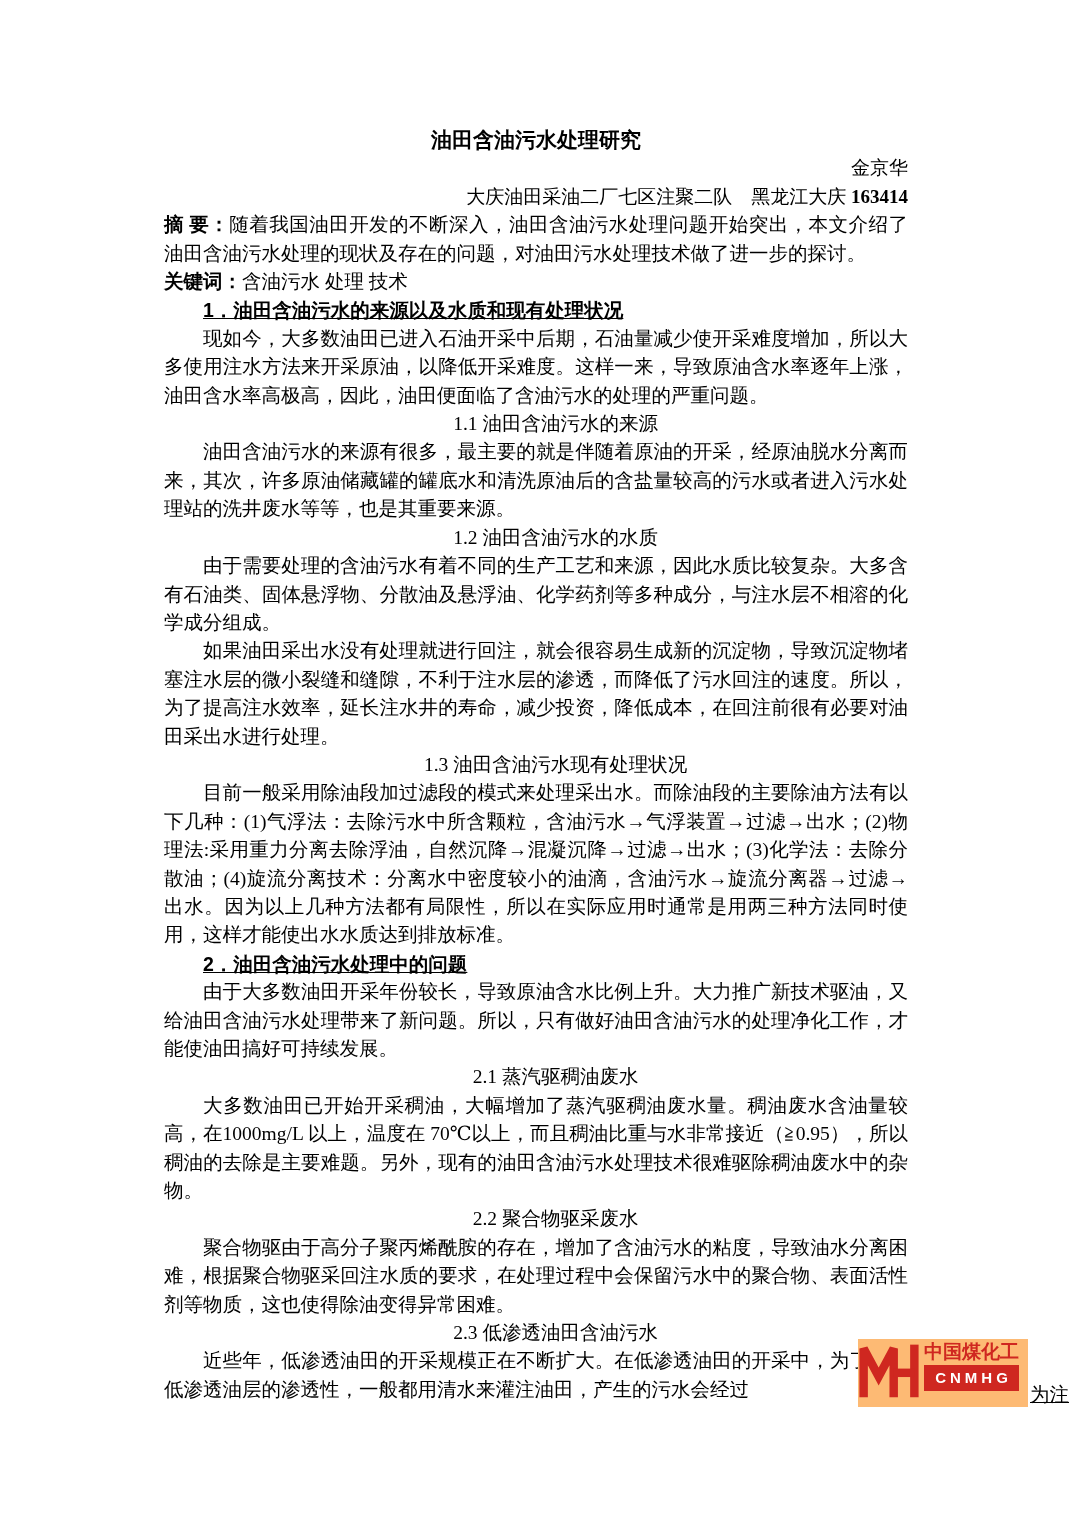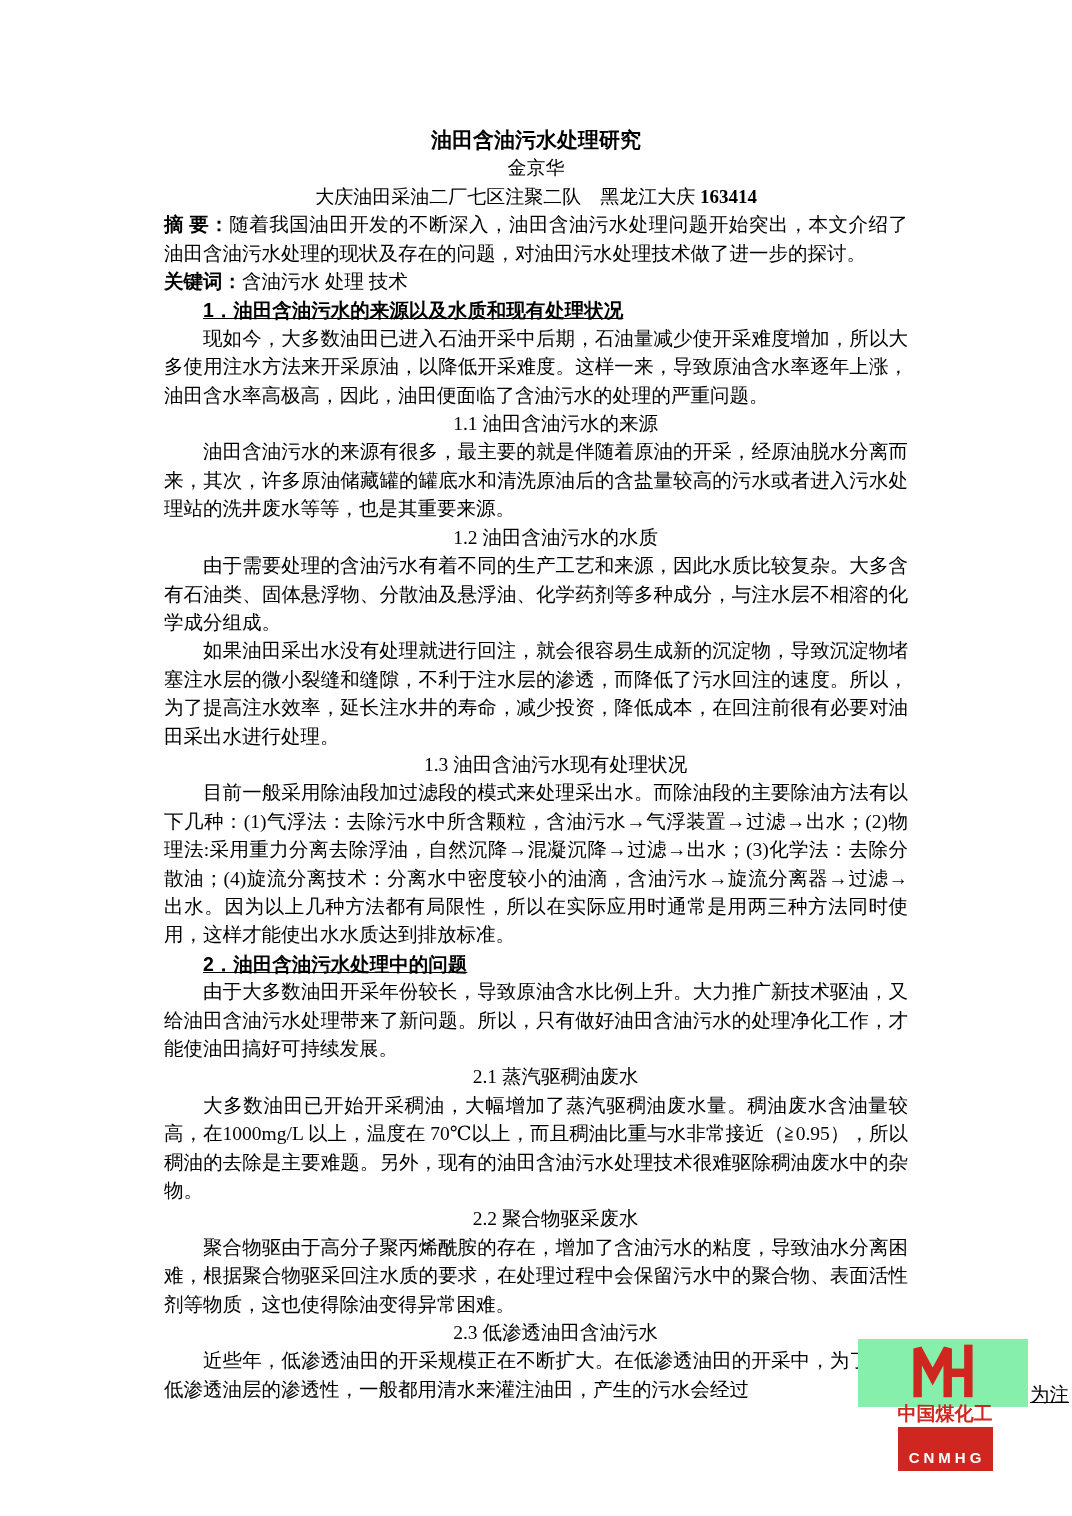--- a/index.html
+++ b/index.html
@@ -8,21 +8,21 @@
     width:1072px; height:1516px;
     position:relative; overflow:hidden;
     font-family:"Liberation Serif","DejaVu Serif",serif;
     color:#000;
   }
   .page {
     position:absolute; left:164px; top:126px; width:744px;
     font-size:19.5px; line-height:28.4px;
     text-align:justify; text-justify:inter-character;
   }
-  .center { text-align:center; }
+  .center { text-align:right; }
   .title {
     font-family:Liberation Sans, sans-serif;
     font-size:21px; font-weight:bold; text-align:center; line-height:28.4px;
   }
   .author { font-size:19px; }
   .affiliation { font-size:19px; }
   .affiliation .code { font-weight:bold; }
   .meta { text-align:justify; }
   .lbl {
     font-family:Liberation Serif, serif;
@@ -33,36 +33,35 @@
     font-size:19.5px; font-weight:bold; text-indent:2em; text-align:left;
     line-height:28.4px;
     text-decoration:underline;
   }
   .sub { text-indent:2em; text-align:center; }
   .p { text-indent:2em; }
   .p.last { position:relative; }
   
   .wm {
     position:absolute; left:694px; top:-8px; width:170px; height:68px;
-    display:flex; align-items:center; background:#86efac; z-index:3;
+    display:flex; background:#fdba74; z-index:3;
     text-indent:0;
-    flex-direction:column;
   }
   .wm-logo { flex:0 0 auto; width:62px; height:62px; }
   .wm-col { display:flex; flex-direction:column; margin-left:4px; }
   .wm-cn {
     font-family:"Liberation Sans","DejaVu Sans",sans-serif;
     font-weight:bold; color:#cf2720; font-size:19px; line-height:26px;
     white-space:nowrap;
   }
   .wm-en {
     font-family:"Liberation Sans","DejaVu Sans",sans-serif;
     font-weight:bold; background:#cf2720; color:#ffffff;
     font-size:15px; line-height:22px; letter-spacing:4px;
-    padding:20px 6px 2px 10px; text-align:center; white-space:nowrap;
+    padding:2px 6px 2px 10px; text-align:center; white-space:nowrap;
   }
   .tail {
     position:absolute; left:866px; top:34px; white-space:nowrap;
     text-indent:0; z-index:4;text-decoration:underline;
   }
 </style>
 </head>
 <body>
 
 <div class="page">

